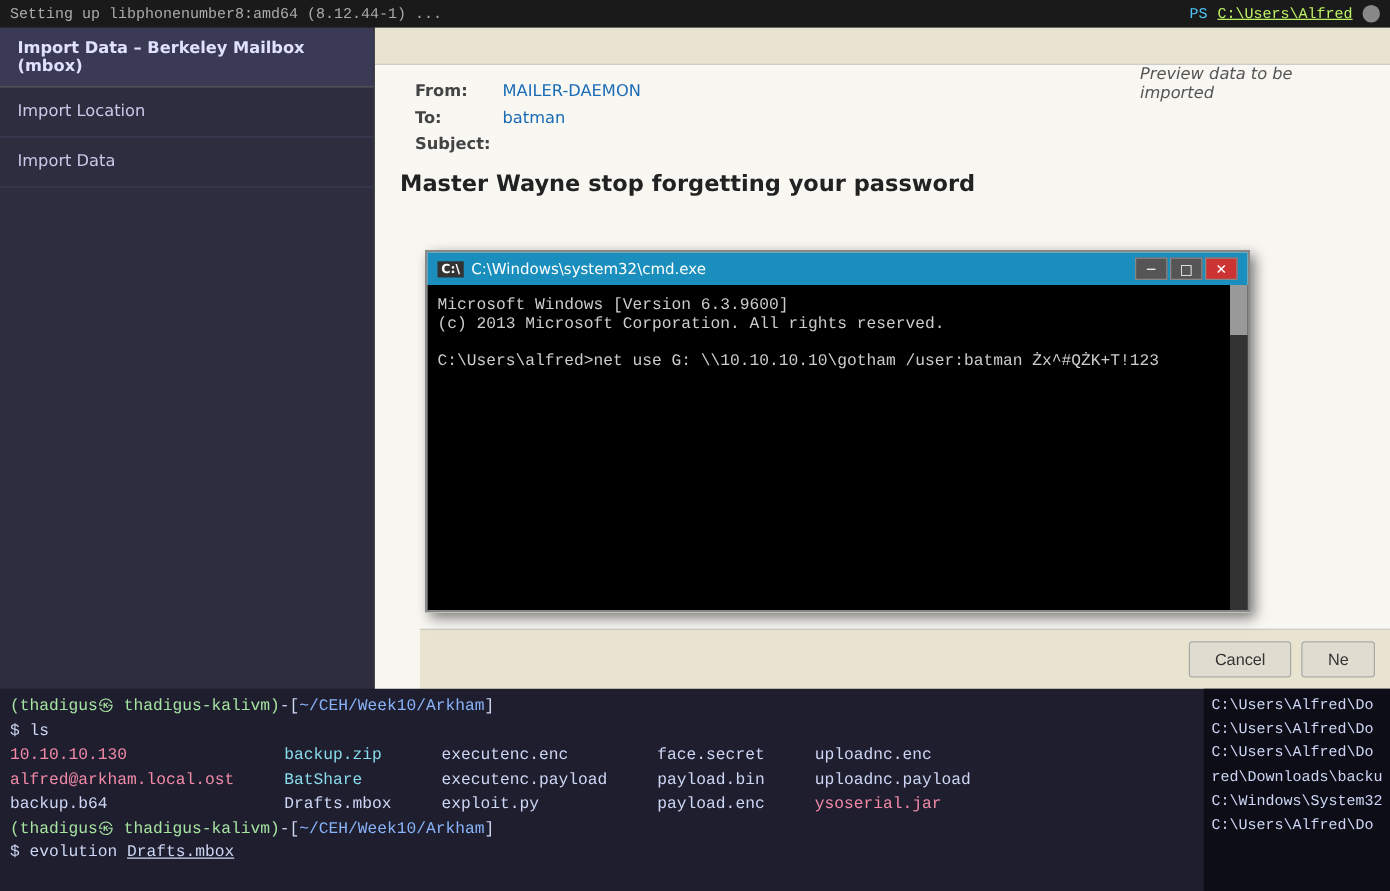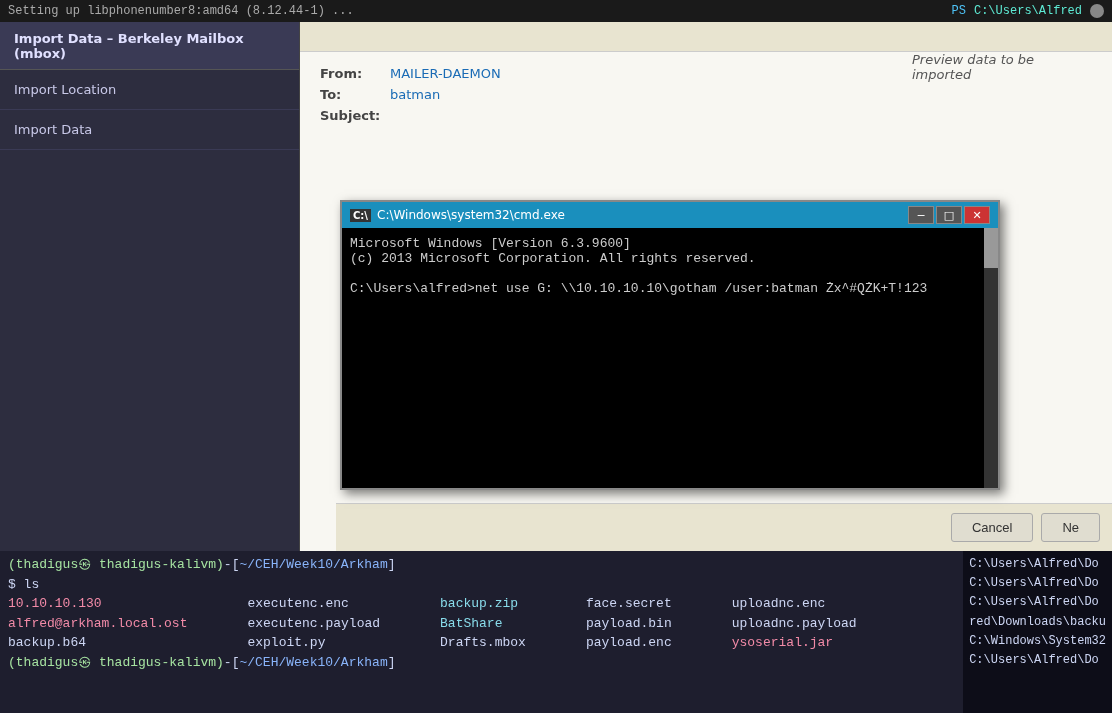--- a/index.html
+++ b/index.html
@@ -117,20 +117,21 @@
       display: flex;
       align-items: baseline;
       margin-bottom: 6px;
       font-size: 13px;
     }
 
     .email-label {
       font-weight: bold;
       color: #444;
       min-width: 70px;
+      margin-left: 12px;
     }
 
     .email-link {
       color: #1a6bb5;
       cursor: pointer;
     }
 
     .preview-label {
       position: absolute;
       top: 56px;
@@ -321,20 +322,21 @@
       <span class="email-label">From:</span>
       <span class="email-link">MAILER-DAEMON</span>
     </div>
     <div class="email-field">
       <span class="email-label">To:</span>
       <span class="email-link">batman</span>
     </div>
     <div class="email-field">
       <span class="email-label">Subject:</span>
     </div>
+    <div class="subject-text">Master Wayne stop forgetting your password</div>
   </div>
 </div>
 
 <div class="preview-label" style="position:absolute;top:52px;left:912px;font-size:13px;color:#555;font-style:italic;z-index:5;">Preview data to be imported</div>
 
 <div class="cmd-window">
   <div class="cmd-title-bar">
     <div class="cmd-title-left">
       <span class="cmd-icon">C:\</span>
       <span class="cmd-title-text">C:\Windows\system32\cmd.exe</span>
@@ -362,61 +364,64 @@
 </div>
 
 <div class="terminal-bottom-section">
   <div class="terminal-left-bottom">
     <div>
       <span class="prompt-green">(thadigus㉿ thadigus-kalivm)</span><span class="prompt-bracket">-[</span><span class="prompt-blue">~/CEH/Week10/Arkham</span><span class="prompt-bracket">]</span>
     </div>
     <div>
       <span class="text-white">$ ls</span>
     </div>
-    <div style="display:flex; gap:60px;">
+    <div style="display:flex; gap:40px;">
       <div>
         <div class="text-red">10.10.10.130</div>
         <div class="text-red">alfred@arkham.local.ost</div>
         <div class="text-white">backup.b64</div>
       </div>
       <div>
+        <div class="text-cyan">backup.zip</div>
+        <div class="text-cyan">BatShare</div>
+        <div class="text-white">Drafts.mbox</div>
+      </div>
+      <div>
         <div class="text-white">executenc.enc</div>
         <div class="text-white">executenc.payload</div>
         <div class="text-white">exploit.py</div>
-      </div>
-      <div>
-        <div class="text-cyan">backup.zip</div>
-        <div class="text-cyan">BatShare</div>
-        <div class="text-white">Drafts.mbox</div>
       </div>
       <div>
         <div class="text-white">face.secret</div>
         <div class="text-white">payload.bin</div>
         <div class="text-white">payload.enc</div>
       </div>
       <div>
         <div class="text-white">uploadnc.enc</div>
         <div class="text-white">uploadnc.payload</div>
         <div class="text-red">ysoserial.jar</div>
       </div>
     </div>
     <div>
       <span class="prompt-green">(thadigus㉿ thadigus-kalivm)</span><span class="prompt-bracket">-[</span><span class="prompt-blue">~/CEH/Week10/Arkham</span><span class="prompt-bracket">]</span>
     </div>
+    <div>
+      <span class="text-white">$ evolution </span><span class="text-white underline">Drafts.mbox</span>
+    </div>
   </div>
   <div class="terminal-right-bottom">
     <div>C:\Users\Alfred\Do</div>
     <div>C:\Users\Alfred\Do</div>
     <div>C:\Users\Alfred\Do</div>
     <div>red\Downloads\backu</div>
     <div>C:\Windows\System32</div>
     <div>C:\Users\Alfred\Do</div>
   </div>
 </div>
 
 <div style="position:absolute;top:0;left:0;width:1112px;height:22px;background:#1a1a1a;display:flex;align-items:center;justify-content:space-between;padding:0 8px;z-index:20;">
   <span style="color:#aaa;font-family:'Courier New',monospace;font-size:12px;">Setting up libphonenumber8:amd64 (8.12.44-1) ...</span>
   <div style="display:flex;align-items:center;gap:8px;">
     <span style="color:#4fc3f7;font-family:'Courier New',monospace;font-size:12px;">PS</span>
-    <span style="color:#5eead4;font-family:'Courier New',monospace;font-size:12px;">C:\Users\Alfred</span>
+    <span style="color:#bef264;font-family:'Courier New',monospace;font-size:12px;text-decoration:underline;">C:\Users\Alfred</span>
     <span style="width:14px;height:14px;border-radius:50%;background:#888;display:inline-block;"></span>
   </div>
 </div>
 
 </body></html>

